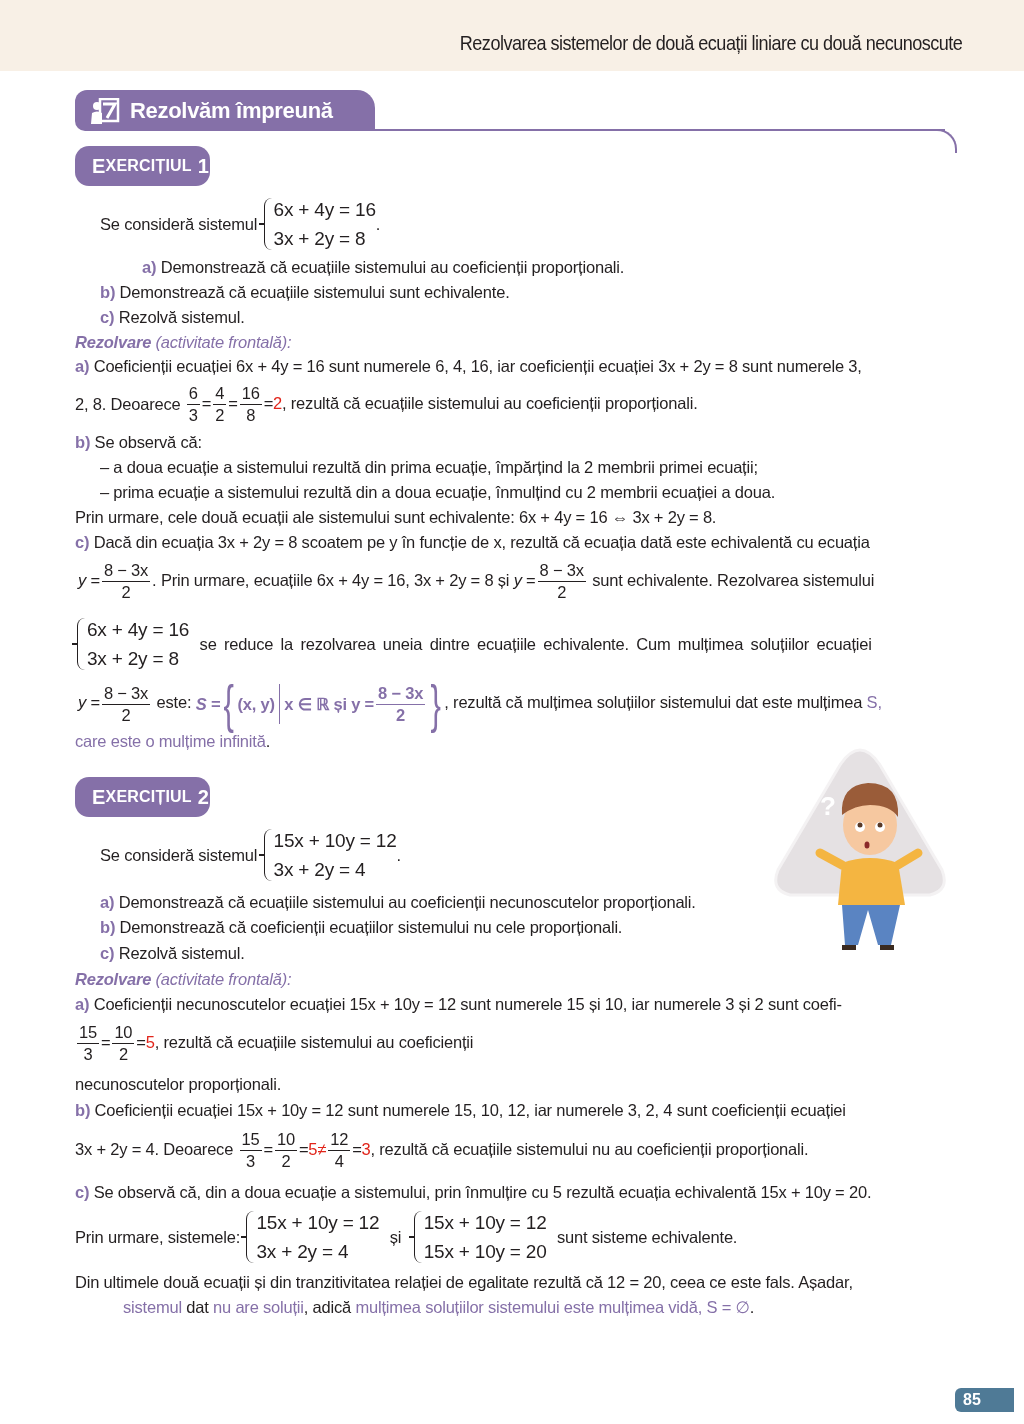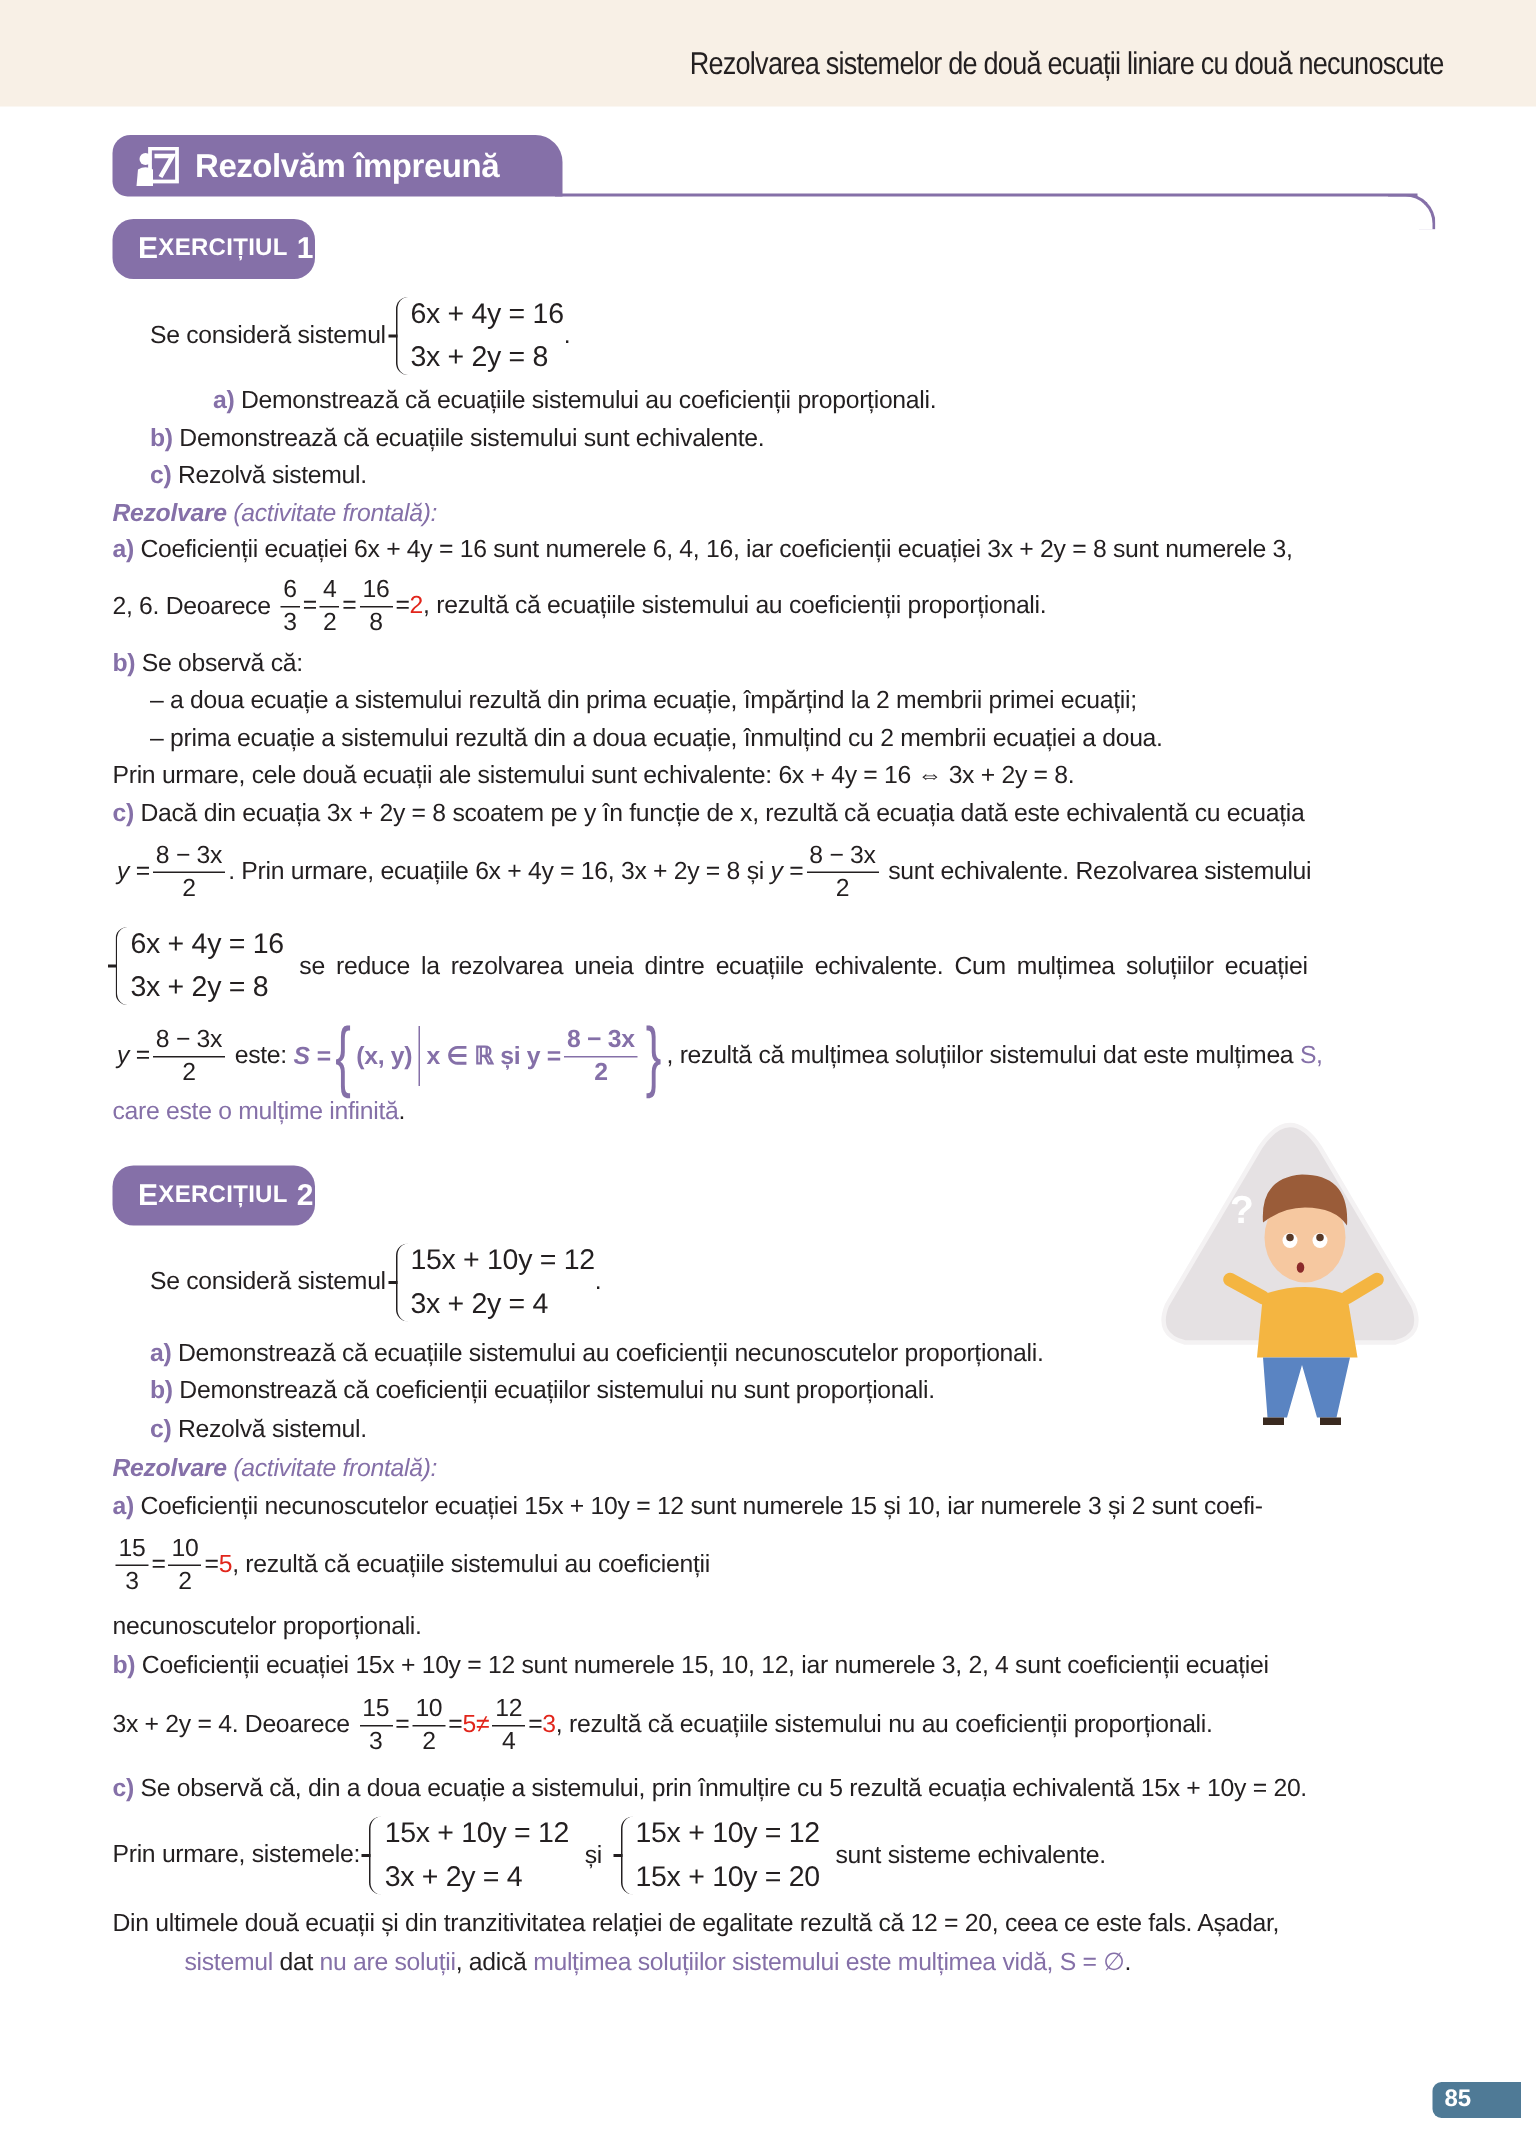--- a/index.html
+++ b/index.html
@@ -71,21 +71,21 @@
 </div>
 
 <div class="line" style="left:100px; top:258px;margin-left:42px;"><span class="lbl">a)</span> <span>Demonstrează că ecuațiile sistemului au coeficienții proporționali.</span></div>
 <div class="line" style="left:100px; top:283px;"><span class="lbl">b)</span> <span>Demonstrează că ecuațiile sistemului sunt echivalente.</span></div>
 <div class="line" style="left:100px; top:308px;"><span class="lbl">c)</span> <span>Rezolvă sistemul.</span></div>
 
 <div class="line purple" style="left:75px; top:333px; font-style:italic;"><b>Rezolvare</b> <span>(activitate frontală):</span></div>
 
 <div class="line" style="left:75px; top:357px;"><span class="lbl">a)</span> <span>Coeficienții ecuației 6x + 4y = 16 sunt numerele 6, 4, 16, iar coeficienții ecuației 3x + 2y = 8 sunt numerele 3,</span></div>
 <div class="line" style="left:75px; top:383px;">
-  <span style="vertical-align:middle">2, 6. Deoarece</span>
+  <span style="vertical-align:middle">2, 8. Deoarece</span>
   <span class="frac">
       <span class="num">6</span>
       <span>3</span>
     </span>=<span class="frac">
       <span class="num">4</span>
       <span>2</span>
     </span>=<span class="frac">
       <span class="num">16</span>
       <span>8</span>
     </span>=<span class="red">2</span><span>, rezultă că ecuațiile sistemului au coeficienții proporționali.</span>
@@ -145,21 +145,21 @@
 
 <div class="line" style="left:100px; top:826px;">
   <span style="vertical-align:middle">Se consideră sistemul</span>
   <span class="sys"><span class="brace-tip"></span>
     <div>15x + 10y = 12</div>
     <div>3x + 2y = 4</div>
   </span><span style="vertical-align:middle">.</span>
 </div>
 
 <div class="line" style="left:100px; top:893px;"><span class="lbl">a)</span> <span>Demonstrează că ecuațiile sistemului au coeficienții necunoscutelor proporționali.</span></div>
-<div class="line" style="left:100px; top:918px;"><span class="lbl">b)</span> <span>Demonstrează că coeficienții ecuațiilor sistemului nu sunt proporționali.</span></div>
+<div class="line" style="left:100px; top:918px;"><span class="lbl">b)</span> <span>Demonstrează că coeficienții ecuațiilor sistemului nu cele proporționali.</span></div>
 <div class="line" style="left:100px; top:944px;"><span class="lbl">c)</span> <span>Rezolvă sistemul.</span></div>
 
 <div class="line purple" style="left:75px; top:970px; font-style:italic;"><b>Rezolvare</b> <span>(activitate frontală):</span></div>
 
 <div class="line" style="left:75px; top:995px;"><span class="lbl">a)</span> <span>Coeficienții necunoscutelor ecuației 15x + 10y = 12 sunt numerele 15 și 10, iar numerele 3 și 2 sunt coefi-</span></div>
 <div class="line" style="left:75px; top:1022px;">
   <span class="frac">
       <span class="num">15</span>
       <span>3</span>
     </span>=<span class="frac">

